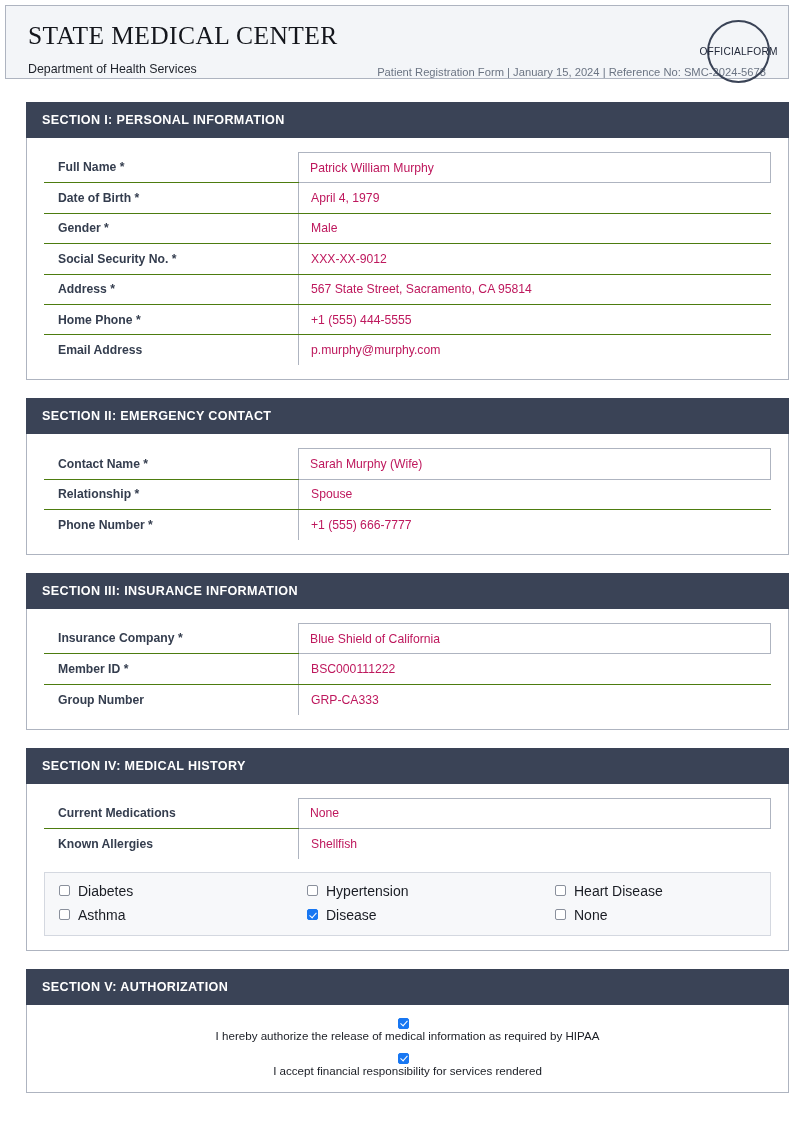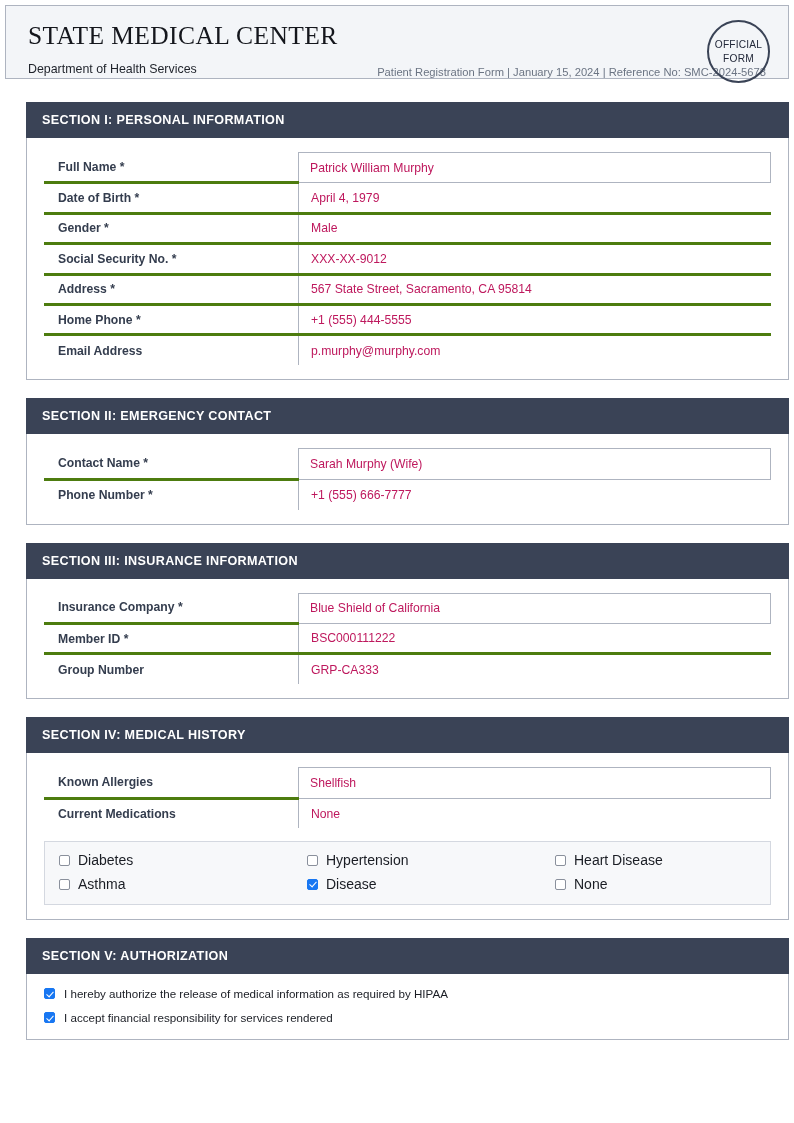--- a/index.html
+++ b/index.html
@@ -55,21 +55,21 @@
   }
   .stamp {
     position: absolute;
     right: 18px;
     top: 14px;
     width: 59px;
     height: 59px;
     border: 2px solid #3a4356;
     border-radius: 50%;
     display: flex;
-    flex-direction: column;
+    flex-direction: row;
     align-items: center;
     justify-content: center;
     color: #23293a;
     line-height: 1.28;
   }
   .stamp-line { font-size: 10.2px; letter-spacing: .2px; }
 
   
   .section { margin: 0 5px; padding-left: 21px; }
   .section-gap-lg { height: 23px; }
@@ -91,21 +91,21 @@
     box-sizing: border-box;
     padding: 14px 17px 14px 17px;
   }
 
   
   .fields { width: 100%; border-collapse: collapse; }
   .fields tr { height: 30.4px; }
   .fields td {
     vertical-align: middle;
     padding: 0;
-    border-bottom: 3px solid #4d7c0f;
+    border-bottom: 1px solid #4d7c0f;
   }
   .fields tr:last-child td { border-bottom: none; }
   td.lbl {
     width: 230px;
     font-size: 12.2px;
     font-weight: bold;
     color: #343d4e;
     padding: 0 10px 0 14px;
     white-space: nowrap;
   }
@@ -180,20 +180,21 @@
     border-top: none;
     box-sizing: border-box;
     padding: 13px 17px 4px 17px;
   }
   .auth-item {
     display: flex;
     align-items: center;
     font-size: 11.6px;
     color: #1a1d24;
     margin-bottom: 11px;
+    flex-direction: column;
   }
   .auth-item .cb { margin-right: 9px; }
 </style>
 </head>
 <body>
 
 <div class="page">
 
   <div class="letterhead">
     <div class="org-name">STATE MEDICAL CENTER</div>
@@ -250,20 +251,24 @@
   <div class="section">
     <div class="section-bar">SECTION II: EMERGENCY CONTACT</div>
     <div class="section-body">
       <table class="fields">
         <tbody>
             <tr>
               <td class="lbl">Contact Name <span class="req">*</span></td>
               <td class="val">Sarah Murphy (Wife)</td>
             </tr>
             <tr>
+              <td class="lbl">Relationship <span class="req">*</span></td>
+              <td class="val">Spouse</td>
+            </tr>
+            <tr>
               <td class="lbl">Phone Number <span class="req">*</span></td>
               <td class="val">+1 (555) 666-7777</td>
             </tr>
           </tbody>
       </table>
     </div>
   </div>
 
   <div class="section-gap-sm"></div>
 
@@ -290,26 +295,26 @@
   </div>
 
   <div class="section-gap-sm"></div>
 
   <div class="section">
     <div class="section-bar">SECTION IV: MEDICAL HISTORY</div>
     <div class="section-body">
       <table class="fields">
         <tbody>
             <tr>
+              <td class="lbl">Current Medications</td>
+              <td class="val">None</td>
+            </tr>
+            <tr>
               <td class="lbl">Known Allergies</td>
               <td class="val">Shellfish</td>
-            </tr>
-            <tr>
-              <td class="lbl">Current Medications</td>
-              <td class="val">None</td>
             </tr>
           </tbody>
       </table>
       <div class="conditions">
         <div class="cond-grid">
             <div class="cb-item">
               <span class="cb"></span>
               <span>Diabetes</span>
             </div>
             <div class="cb-item">

